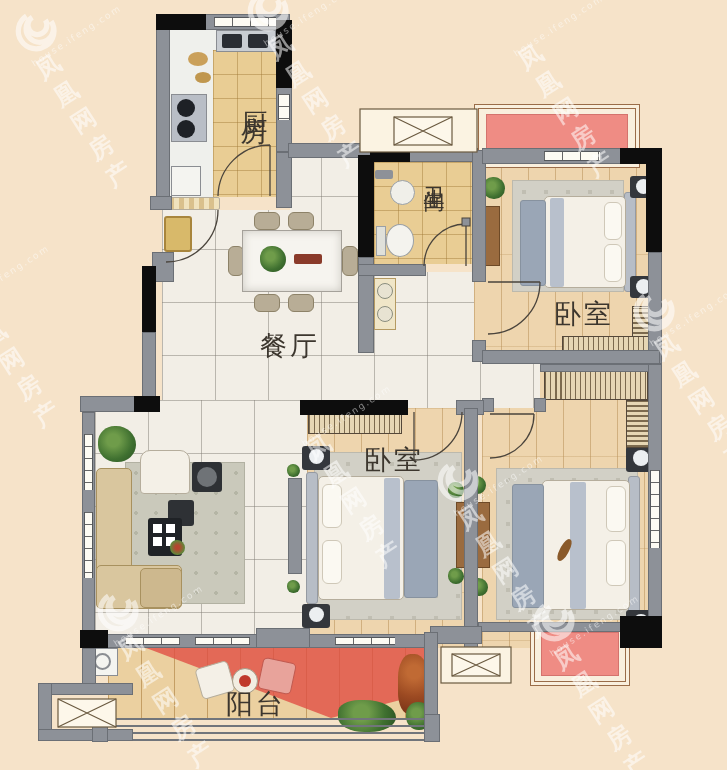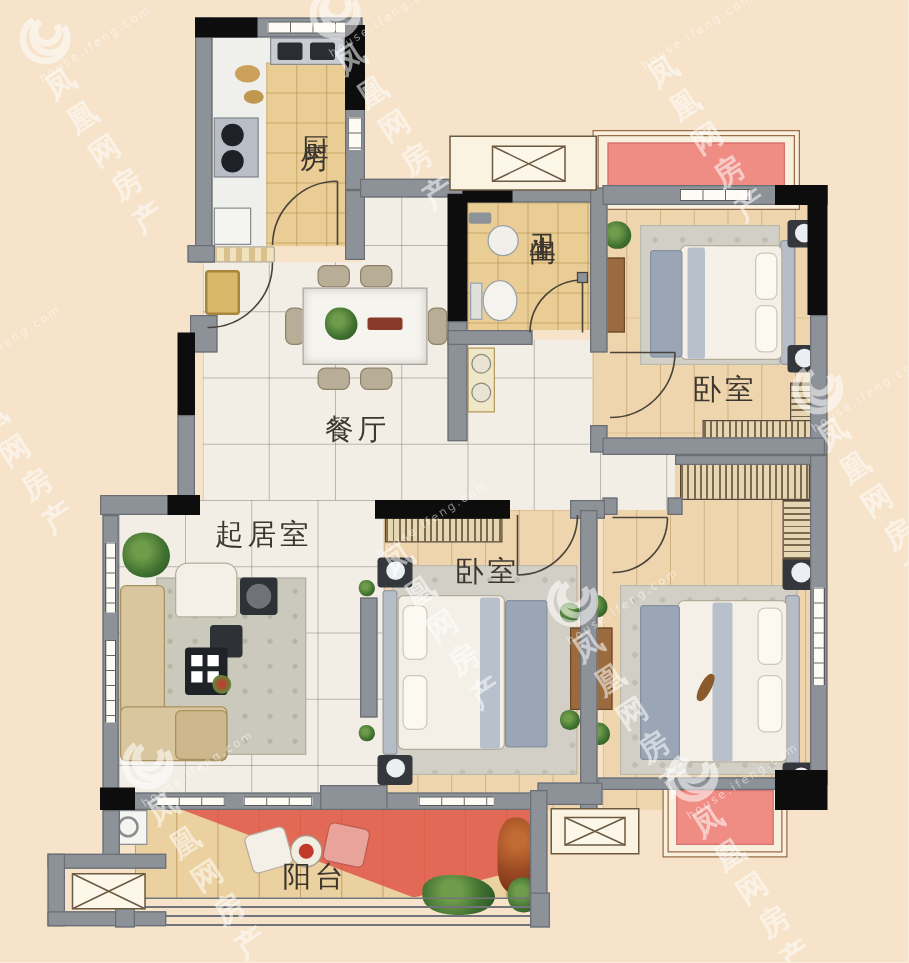--- a/index.html
+++ b/index.html
@@ -44,21 +44,21 @@
   .plant{background:radial-gradient(circle at 40% 40%, #6f9c4a 20%, #3f7030 60%, #2c5423 95%);
      border-radius:46% 54% 50% 50%;z-index:8;}
   .hatch{background:repeating-linear-gradient(90deg,#7c6a4e 0 1.5px,#e6d6b4 1.5px 5px);border:1px solid #55483a;z-index:8;}
   .hatch-v{background:repeating-linear-gradient(0deg,#7c6a4e 0 1.5px,#e6d6b4 1.5px 5px);border:1px solid #55483a;z-index:8;}
   .brown{background:#9a6b3f;border:1px solid #6e4a27;z-index:8;}
   .chair{background:#b8ad96;border:1px solid #8d8268;border-radius:6px;z-index:5;}
   .frame{border:1px solid #9a6c48;background:#f9efdd;box-shadow:0 0 0 3px #f9efdd,0 0 0 4px #9a6c48;z-index:9;}
   .pink{background:#ef8c84;border:1px solid #d4736d;z-index:10;}
   .appliance{background:#f4f4f0;border:1px solid #8a8d92;z-index:6;}
   
-  .lab{color:#3c362e;font-size:23px;letter-spacing:3px;z-index:40;font-weight:500;white-space:nowrap;}
+  .lab{color:#3c362e;font-size:27px;letter-spacing:3px;z-index:40;font-weight:500;white-space:nowrap;}
   .lab-v{writing-mode:vertical-rl;letter-spacing:5px;}
   
   .wm{display:flex;align-items:flex-end;gap:5px;transform:rotate(-33deg);z-index:50;pointer-events:none;}
   .wm .t b{display:block;font-size:24px;font-weight:bold;letter-spacing:4px;color:rgba(255,255,255,.55);}
   .wm .t i{display:block;font-size:9px;font-style:normal;letter-spacing:2px;color:rgba(255,255,255,.5);}
   .arcs{left:0;top:0;z-index:45;pointer-events:none;}
   .rail{background:repeating-linear-gradient(to bottom,#71757b 0,#71757b 1.5px,transparent 1.5px,transparent 7px);z-index:12;}
   .redplant{background:radial-gradient(circle at 50% 30%,#c06a34 15%,#9c4a22 55%,#7a3418 95%);border-radius:45% 55% 60% 40%;z-index:8;}
 </style>
 </head>
@@ -252,21 +252,20 @@
   <div style="left:239px;top:675px;width:12px;height:12px;background:#c0392b;border-radius:50%;z-index:7;"></div>
   <div style="left:260px;top:660px;width:34px;height:32px;background:#e8a39b;border:1px solid #c05a50;border-radius:5px;transform:rotate(12deg);z-index:6;"></div>
   <div class="plant" style="left:338px;top:700px;width:58px;height:32px;border-radius:40% 60% 50% 50%;"></div>
   <div class="redplant" style="left:398px;top:654px;width:32px;height:60px;"></div>
   <div class="plant" style="left:406px;top:702px;width:26px;height:28px;"></div>
 
   <span class="lab lab-v" style="left:236px;top:90px;">厨房</span>
   <span class="lab lab-v" style="left:420px;top:170px;font-size:21px;letter-spacing:2px;">卫生间</span>
   <span class="lab" style="left:554px;top:296px;">卧室</span>
   <span class="lab" style="left:260px;top:328px;">餐厅</span>
-  <span class="lab" style="left:172px;top:412px;">起居室</span>
   <span class="lab" style="left:364px;top:442px;">卧室</span>
   <span class="lab" style="left:226px;top:686px;">阳台</span>
 
   <svg class="arcs" width="727" height="770" viewBox="0 0 727 770">
     <g stroke="#4a443c" stroke-width="1.3" fill="none">
       <path d="M270,145 L270,196 M270,145 A52,52 0 0 0 218,196"></path>
       <path d="M218,210 A52,52 0 0 1 166,262"></path>
       <path d="M466,224 L466,266 M466,224 A42,42 0 0 0 424,266"></path>
       <path d="M488,282 L540,282 M540,282 A52,52 0 0 1 488,334"></path>
       <path d="M414,412 L414,460 M414,460 A48,48 0 0 0 462,412"></path>

